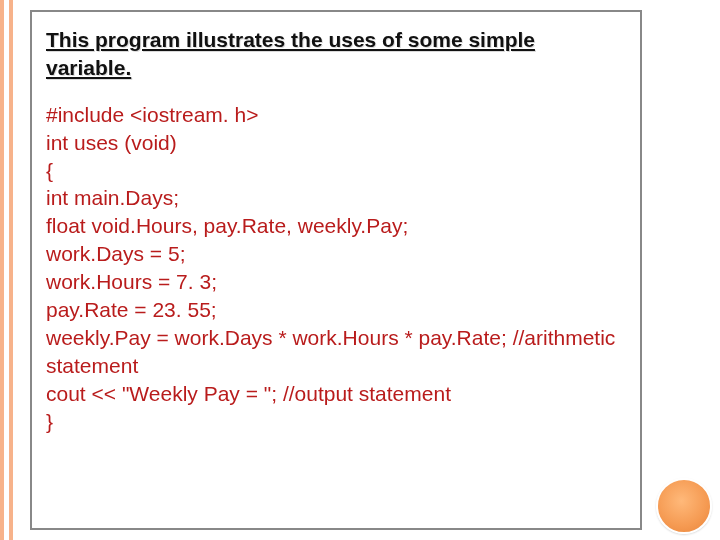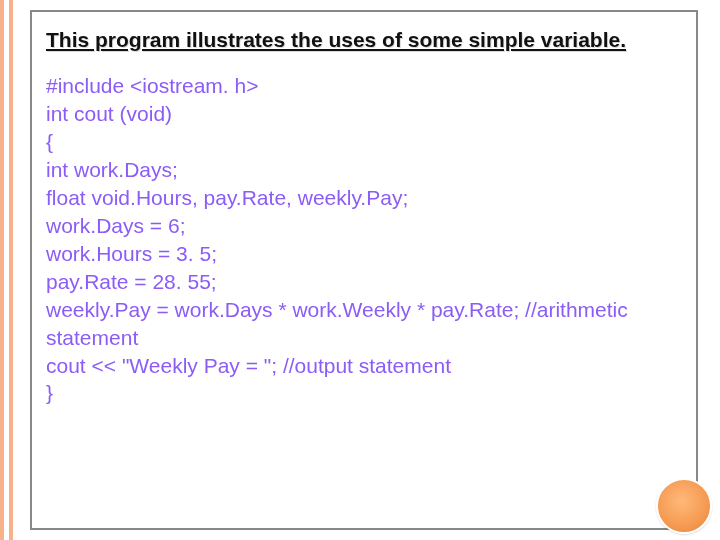--- a/index.html
+++ b/index.html
@@ -17,38 +17,38 @@
   }
   .stripe { height: 100%; }
   .s1 { width: 4px; background: #f7b28a; }
   .s2 { width: 5px; background: #ffffff; }
   .s3 { width: 4px; background: #f7b28a; }
   .s4 { width: 5px; background: #ffffff; }
   .content-box {
     position: absolute;
     left: 30px;
     top: 10px;
-    width: 668px;
+    width: 612px;
     height: 520px;
     border: 2px solid #888888;
     padding: 14px 14px 14px 14px;
     background: #ffffff;
   }
   .title {
     font-size: 21px;
     font-weight: bold;
     text-decoration: underline;
     color: #111;
     line-height: 1.35;
     margin-bottom: 18px;
     text-shadow: 1px 1px 0 rgba(0,0,0,0.15);
   }
   .code {
     font-size: 21px;
-    color: #8b5cf6;
+    color: #b91c1c;
     line-height: 1.33;
     font-family: Arial, Helvetica, sans-serif;
     white-space: normal;
   }
   .code-line { display: block; }
   .circle {
     position: absolute;
     right: 8px;
     bottom: 6px;
     width: 56px;
@@ -66,26 +66,26 @@
   <div class="stripe s1"></div>
   <div class="stripe s2"></div>
   <div class="stripe s3"></div>
   <div class="stripe s4"></div>
 </div>
 
 <div class="content-box">
   <div class="title">This program illustrates the uses of some simple variable.</div>
   <div class="code">
     <span class="code-line">#include &lt;iostream. h&gt;</span>
-    <span class="code-line">int cout (void)</span>
+    <span class="code-line">int uses (void)</span>
     <span class="code-line">{</span>
-    <span class="code-line">int work.Days;</span>
+    <span class="code-line">int main.Days;</span>
     <span class="code-line">float void.Hours, pay.Rate, weekly.Pay;</span>
-    <span class="code-line">work.Days = 6;</span>
-    <span class="code-line">work.Hours = 3. 5;</span>
-    <span class="code-line">pay.Rate = 28. 55;</span>
-    <span class="code-line">weekly.Pay = work.Days * work.Weekly * pay.Rate;  //arithmetic statement</span>
+    <span class="code-line">work.Days = 5;</span>
+    <span class="code-line">work.Hours = 7. 3;</span>
+    <span class="code-line">pay.Rate = 23. 55;</span>
+    <span class="code-line">weekly.Pay = work.Days * work.Hours * pay.Rate;  //arithmetic statement</span>
     <span class="code-line">cout &lt;&lt; "Weekly Pay = ";    //output statement</span>
     <span class="code-line">}</span>
   </div>
 </div>
 
 <div class="circle"></div>
 
 </body></html>

